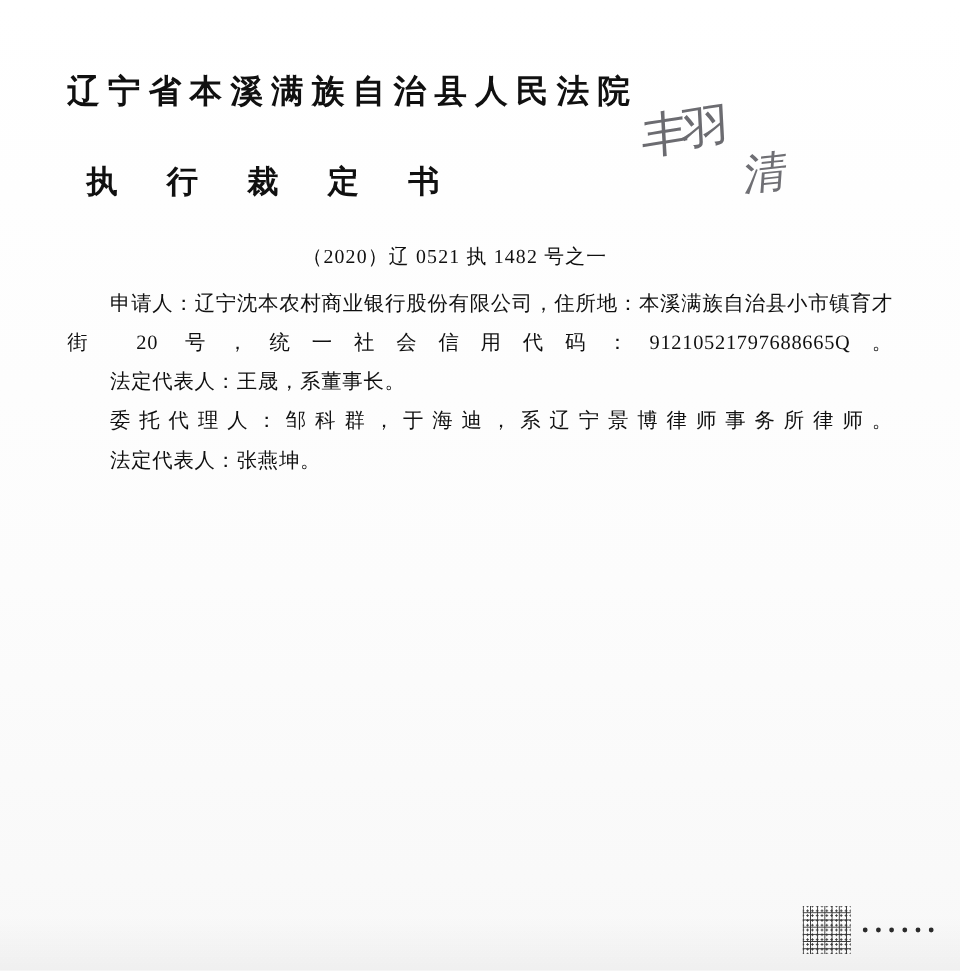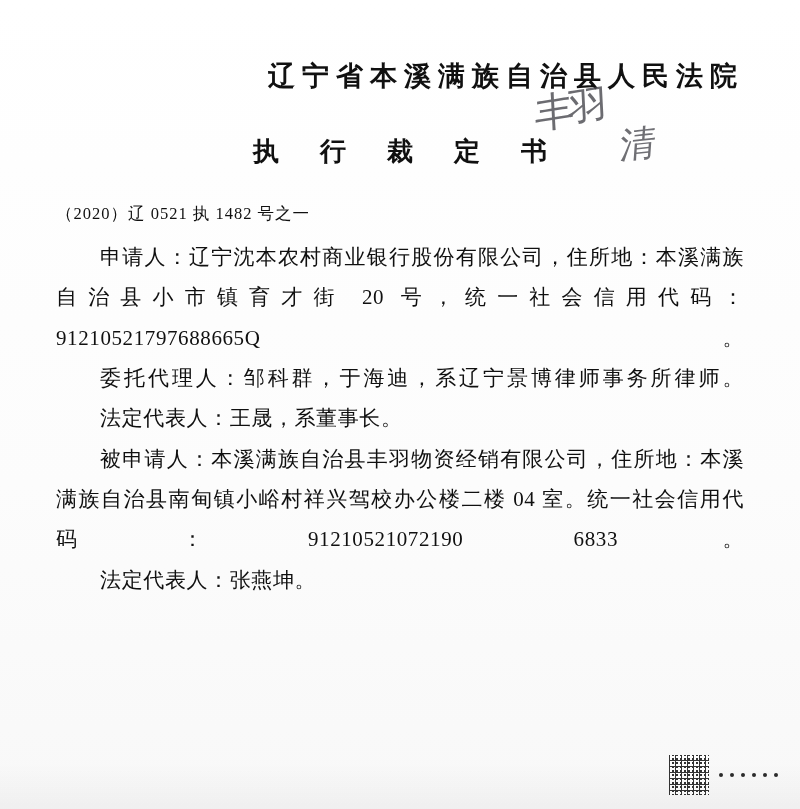--- a/index.html
+++ b/index.html
@@ -17,48 +17,48 @@
   }
   .page {
     position: relative;
     width: 800px;
     height: 809px;
     box-sizing: border-box;
     padding: 40px 56px 0 56px;
     background: linear-gradient(180deg, #ffffff 0%, #fcfcfc 60%, #f8f8f8 100%);
   }
   .court-title {
-    text-align: right;
+    text-align: left;
     font-size: 27px;
     font-weight: bold;
     letter-spacing: 7px;
     margin: 18px 0 0 0;
     white-space: nowrap;
     font-family: "DejaVu Serif", "Liberation Serif", serif;
   }
   .doc-title {
-    text-align: center;
+    text-align: left;
     font-size: 26px;
     font-weight: bold;
     letter-spacing: 16px;
     margin: 40px 0 0 0;
     padding-left: 16px;
     font-family: "DejaVu Serif", "Liberation Serif", serif;
   }
   .case-number {
-    text-align: left;
+    text-align: center;
     font-size: 16.5px;
     letter-spacing: 1px;
     margin: 34px 42px 0 0;
   }
   .body-text {
     margin-top: 12px;
   }
   .para {
-    font-size: 21px;
+    font-size: 17px;
     line-height: 1.92;
     text-align: justify;
     text-align-last: justify;
     letter-spacing: 0.6px;
     text-indent: 2.1em;
     margin: 0;
   }
   .para.last {
     text-align-last: left;
   }
@@ -144,23 +144,22 @@
 
   <div class="signature">
     <span class="sig-a">丰羽</span>
     <span class="sig-b">清</span>
   </div>
 
   <div class="case-number">（2020）辽 0521 执 1482 号之一</div>
 
   <div class="body-text">
     <p class="para">申请人：辽宁沈本农村商业银行股份有限公司，住所地：本溪满族自治县小市镇育才街 20 号，统一社会信用代码：91210521797688665Q。</p>
+    <p class="para last">法定代表人：王晟，系董事长。</p>
     <p class="para">委托代理人：邹科群，于海迪，系辽宁景博律师事务所律师。</p>
-    <p class="para last">法定代表人：王晟，系董事长。</p>
-    <p class="para">被申请人：本溪满族自治县丰羽物资经销有限公司，住所地：本溪满族自治县南甸镇小峪村祥兴驾校办公楼二楼 04 室。统一社会信用代码：91210521072190 6833。</p>
     <p class="para last">法定代表人：张燕坤。</p>
   </div>
 
   <div class="footer-mark">
     <span class="qr"></span>
     <span class="dots">
       <i></i>
       <i></i>
       <i></i>
       <i></i>

